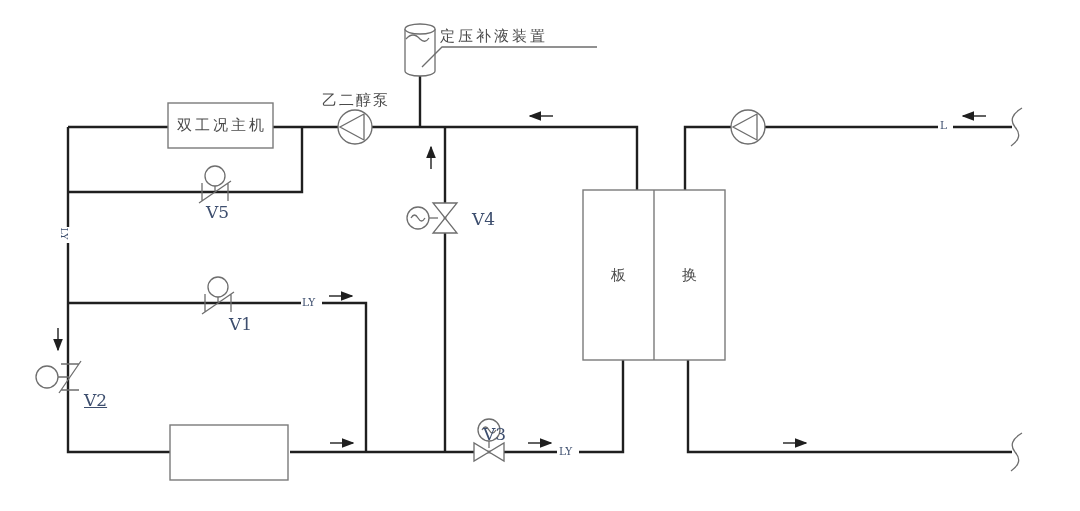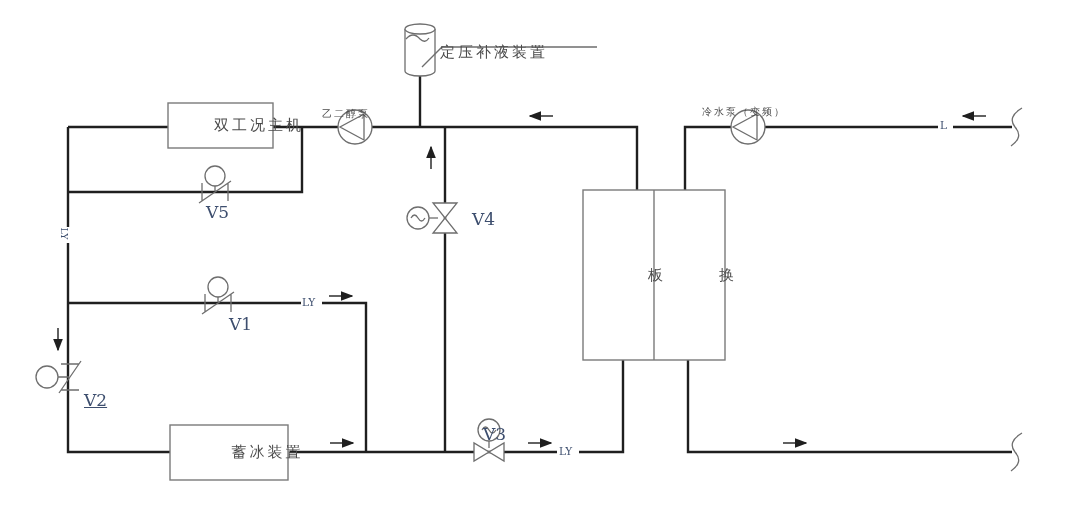--- a/index.html
+++ b/index.html
@@ -8,25 +8,25 @@
   html,body{margin:0;padding:0;background:var(--background);}
   #stage{position:relative;width:1080px;height:511px;background:var(--background);overflow:hidden;
          font-family:"DejaVu Sans", sans-serif;}
   #drawing{position:absolute;left:0;top:0;}
   .pipe{stroke:var(--pipe);stroke-width:2.4;fill:none;stroke-linecap:butt;}
   .thin{stroke:var(--symbol);stroke-width:1.3;fill:none;}
   .sym-fill{fill:#ffffff;stroke:var(--symbol);stroke-width:1.3;}
   .box{fill:#ffffff;stroke:#7a7a7a;stroke-width:1.4;}
   .boxline{stroke:#7a7a7a;stroke-width:1.4;}
   .arrow{stroke:var(--pipe);stroke-width:1.4;fill:none;}
-  .lab{position:absolute;color:var(--text);white-space:nowrap;margin-top:16px;}
+  .lab{position:absolute;color:var(--text);white-space:nowrap;}
   .cn{font-size:15px;letter-spacing:3px;}
-  .cn-sm{font-size:10px;letter-spacing:2px;}
+  .cn-sm{font-size:15px;letter-spacing:2px;}
   .boxlab{position:absolute;display:flex;align-items:center;justify-content:center;
-          color:var(--text);font-size:15px;letter-spacing:3px;text-indent:3px;padding-left:37px;}
+          color:var(--text);font-size:15px;letter-spacing:3px;text-indent:3px;}
   .tag{position:absolute;color:var(--tag);font-family:"DejaVu Serif", serif;
        font-size:17px;white-space:nowrap;}
   .linetag{position:absolute;color:var(--tag);font-family:"DejaVu Serif", serif;
        font-size:10.5px;white-space:nowrap;}
   .rot90{transform:rotate(90deg);transform-origin:center;font-size:9.5px;}
 </style>
 </head>
 <body>
 
 <div id="stage">
@@ -107,24 +107,22 @@
     <g>
       <path class="sym-fill" d="M433,203 H457 L445,218 Z M433,233 H457 L445,218 Z"></path>
       <path class="thin" d="M438,218 H429"></path>
       <circle class="sym-fill" cx="418" cy="218" r="11"></circle>
       <path class="thin" d="M411,218 q3.5,-6 7,0 q3.5,6 7,0"></path>
     </g>
   </svg>
 
   <div class="lab cn" style="left:440px;top:27px;">定压补液装置</div>
   <div class="lab cn-sm" style="left:322px;top:91px;">乙二醇泵</div>
-  <div class="lab cn-sm" style="left:702px;top:89px;">冷水泵（变频）</div>
 
   <div class="boxlab" style="left:168px;top:103px;width:105px;height:45px;">双工况主机</div>
-  <div class="boxlab" style="left:170px;top:425px;width:118px;height:55px;">蓄冰装置</div>
   <div class="boxlab" style="left:583px;top:190px;width:71px;height:170px;">板</div>
   <div class="boxlab" style="left:654px;top:190px;width:71px;height:170px;">换</div>
 
   <div class="tag" style="left:210px;top:314px;margin-left:19px;">V1</div>
   <div class="tag" style="left:84px;top:390px;text-decoration:underline;">V2</div>
   <div class="tag" style="left:483px;top:424px;">V3</div>
   <div class="tag" style="left:460px;top:209px;margin-left:12px;">V4</div>
   <div class="tag" style="left:206px;top:202px;">V5</div>
 
   <div class="linetag rot90" style="left:59px;top:228px;">LY</div>

